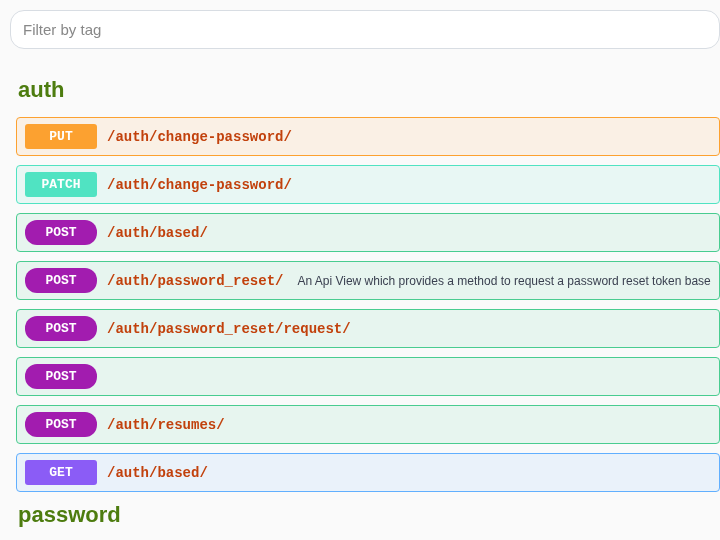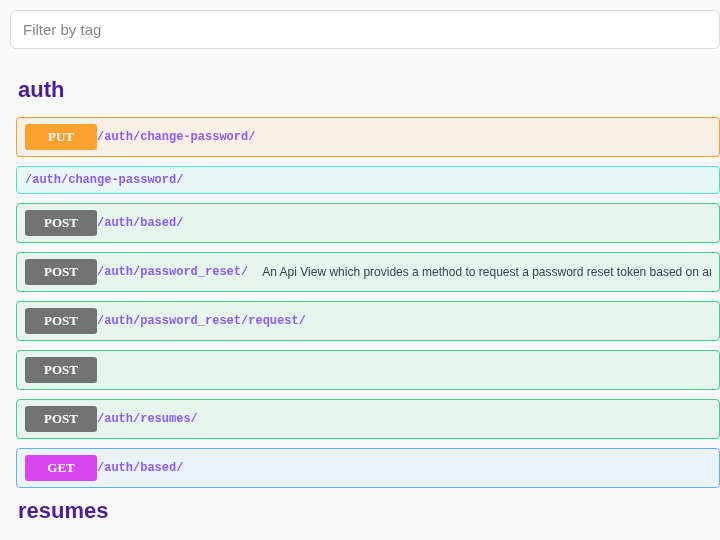--- a/index.html
+++ b/index.html
@@ -11,88 +11,90 @@
   overflow: hidden;
 }
 .container {
   padding: 10px 0 10px 10px;
 }
 .filter-input {
   width: 100%;
   padding: 10px 12px;
   font-size: 15px;
   border: 1px solid #d8dde3;
-  border-radius: 6px;
+  border-radius: 14px;
   color: #555;
   background: #fff;
   margin-bottom: 18px;
 }
 .filter-input::placeholder { color: #888; }
 .section-title {
   font-size: 22px;
   font-weight: 700;
-  color: #4c1d95;
+  color: #4d7c0f;
   margin: 10px 0 14px 8px;
 }
 .endpoint {
   display: flex;
   align-items: center;
   border: 1px solid;
   border-radius: 4px;
   padding: 6px 8px;
   margin: 0 0 9px 6px;
   cursor: pointer;
 }
 .method {
   min-width: 72px;
   text-align: center;
   padding: 5px 0;
   font-size: 13px;
   font-weight: 700;
   color: #fff;
   border-radius: 3px;
-  font-family: Liberation Serif, serif;
+  margin-right: 10px;
+  font-family: Liberation Mono, monospace;
 }
 .path {
   font-family: "Courier New", monospace;
-  font-size: 12px;
+  font-size: 14px;
   font-weight: 700;
-  color: #8b5cf6;
+  color: #c2410c;
 }
 .desc {
   font-size: 12px;
   color: #3b4151;
   margin-left: 14px;
   white-space: nowrap;
   overflow: hidden;
 }
 .ep-put { background: rgba(252,161,48,0.1); border-color: #fca130; }
 .ep-put .method { background: #fca130; }
 .ep-patch { background: rgba(80,227,194,0.1); border-color: #50e3c2; }
 .ep-patch .method { background: #50e3c2; }
 .ep-post { background: rgba(73,204,144,0.1); border-color: #49cc90; }
-.ep-post .method { background: #737373; }
+.ep-post .method { background: #a21caf; border-radius: 12px; }
 .ep-get { background: rgba(97,175,254,0.1); border-color: #61affe; }
-.ep-get .method { background: #d946ef; }
+.ep-get .method { background: #8b5cf6; }
 </style>
 </head>
 <body>
 
 <div class="container">
   <input class="filter-input" type="text" placeholder="Filter by tag" style="">
 
   <div>
     <h2 class="section-title">auth</h2>
 
     <div class="endpoint ep-put">
       <span class="method">PUT</span>
       <span class="path">/auth/change-password/</span>
     </div>
 
     <div class="endpoint ep-patch">
+      <span class="method">PATCH</span>
       <span class="path">/auth/change-password/</span>
     </div>
 
     <div class="endpoint ep-post">
       <span class="method">POST</span>
       <span class="path">/auth/based/</span>
     </div>
 
     <div class="endpoint ep-post">
       <span class="method">POST</span>
@@ -114,15 +116,15 @@
       <span class="path">/auth/resumes/</span>
     </div>
 
     <div class="endpoint ep-get">
       <span class="method">GET</span>
       <span class="path">/auth/based/</span>
     </div>
   </div>
 
   <div>
-    <h2 class="section-title">resumes</h2>
+    <h2 class="section-title">password</h2>
   </div>
 </div>
 
 </body></html>

